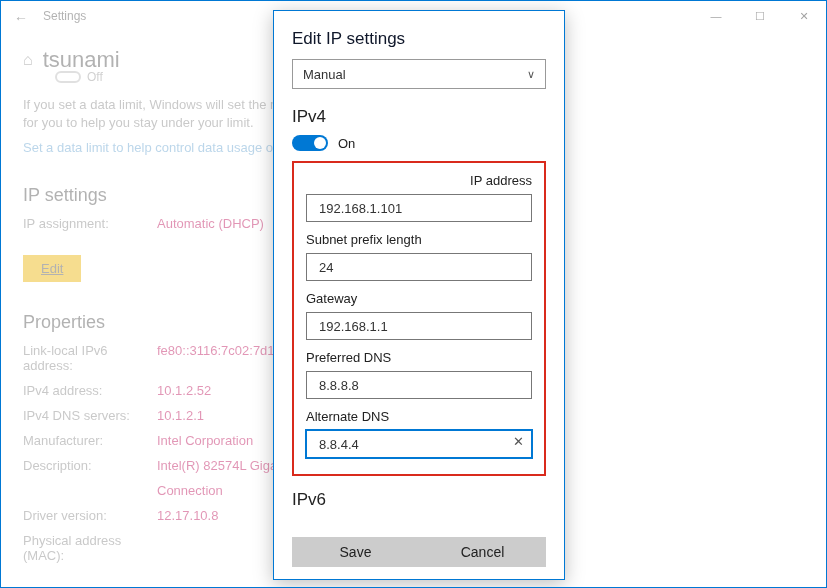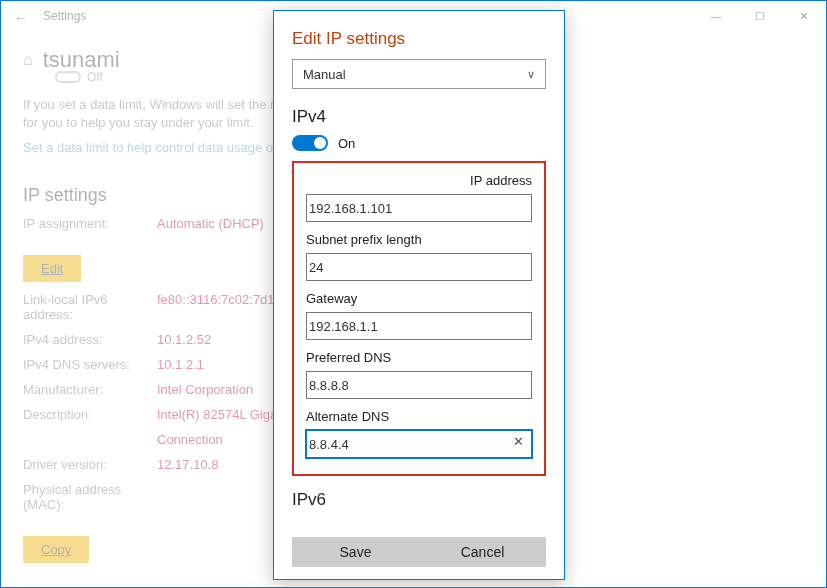--- a/index.html
+++ b/index.html
@@ -63,21 +63,21 @@
   .dialog {
     position: absolute;
     left: 272px; top: 9px;
     width: 292px; height: 570px;
     background: #fff;
     border: 1px solid #0078d4;
     box-shadow: 0 4px 18px rgba(0,0,0,0.25);
     padding: 18px 18px 12px 18px;
     display: flex; flex-direction: column;
   }
-  .dialog h1 { font-size: 17px; font-weight: 400; color: #c2410c; }
+  .dialog h1 { font-size: 17px; font-weight: 400; color: #0f172a; }
   .select {
     margin-top: 10px;
     border: 1px solid #999;
     height: 30px;
     display: flex; align-items: center; justify-content: space-between;
     padding: 11px 10px; font-size: 13px; color: #333;
   }
   .select .chev { font-size: 11px; color: #555; }
   .ipv4-title { font-size: 17px; font-weight: 400; color: #222; margin-top: 18px;}
   .toggle-row { display: flex; align-items: center; margin-top: 8px; }
@@ -92,21 +92,21 @@
   .toggle-label { font-size: 13px; color: #222; }
   .redbox {
     border: 2px solid #d92a1c;
     padding: 10px 12px 16px 12px;
     margin-top: 10px;
   }
   .field-label { font-size: 13px; color: #222; margin-top: 10px; }
   .field-label:first-child { margin-top: 0; text-align: right; }
   .field-input {
     width: 100%; height: 28px; border: 1px solid #777;
-    margin-top: 6px; padding: 0 2px; font-size: 13px; color: #333;
+    margin-top: 6px; padding: 0 12px; font-size: 13px; color: #333;
     font-family: inherit;
   }
   .field-input.active {
     border: 1px solid #0078d4;
     outline: 1px solid #0078d4;
   }
   .clear-x {
     position: absolute; right: 8px; top: 50%; transform: translateY(-50%);
     font-size: 13px; color: #555;
   }
@@ -146,20 +146,21 @@
   <p class="para">If you set a data limit, Windows will set the metered setting for you to help you stay under your limit.</p>
   <a class="link">Set a data limit to help control data usage on this</a>
 
   <h2 class="section">IP settings</h2>
   <div class="row">
     <div class="label">IP assignment:</div>
     <div class="value">Automatic (DHCP)</div>
   </div>
   <button class="btn-small">Edit</button>
 
+  <h2 class="section">Properties</h2>
   <div class="row">
       <div class="label">Link-local IPv6 address:</div>
       <div class="value">fe80::3116:7c02:7d16:4</div>
     </div>
   <div class="row">
       <div class="label">IPv4 address:</div>
       <div class="value">10.1.2.52</div>
     </div>
   <div class="row">
       <div class="label">IPv4 DNS servers:</div>

